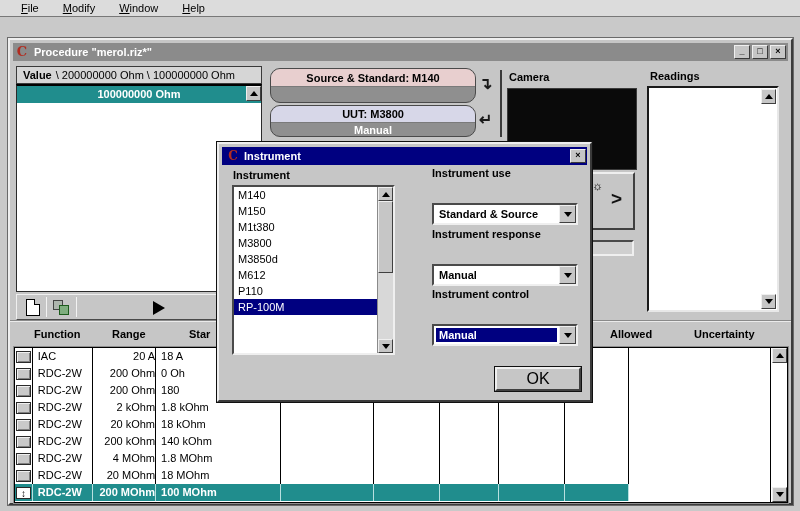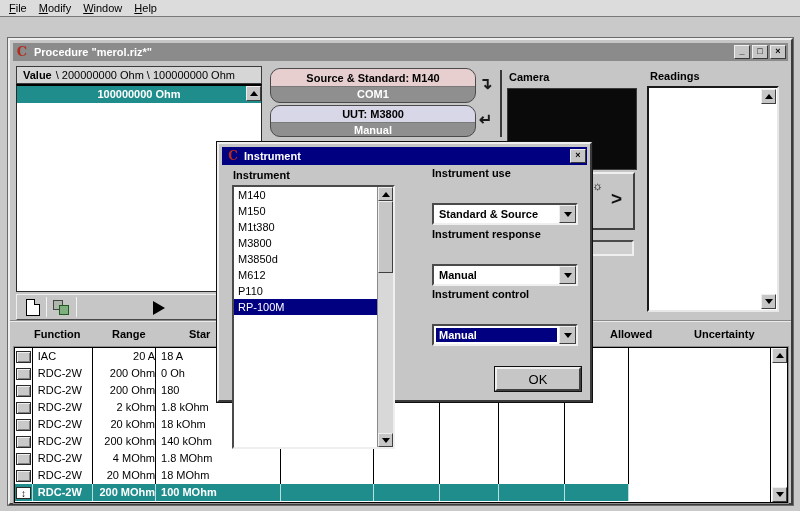--- a/index.html
+++ b/index.html
@@ -10,21 +10,21 @@
     background:#c9c9c9; position:relative; overflow:hidden;
   }
   u { text-decoration:underline; }
 
   
   .menubar {
     position:absolute; left:0; top:0; width:800px; height:17px;
     background:#dcdcdc; border-bottom:1px solid #787878;
     display:flex; align-items:center; gap:12px; padding-left:9px;
   }
-  .menu-item { cursor:default; }
+  .menu-item { cursor:default;margin-left:12px; }
 
   
   .win {
     position:absolute; left:8px; top:38px; width:785px; height:467px;
     background:#c6c6c6;
     border:2px solid; border-color:#efefef #3c3c3c #3c3c3c #efefef;
     box-shadow:0 0 0 1px #6a6a6a;
   }
   .titlebar {
     position:absolute; left:3px; top:3px; right:3px; height:18px;
@@ -150,21 +150,21 @@
   .dtitle {
     position:absolute; left:3px; top:3px; right:3px; height:18px;
     background:var(--dialog-titlebar); color:#fff; font-weight:bold;
     display:flex; align-items:center; padding-left:2px;
   }
   .dtitle .appicon { font-size:12px; margin:0 4px 0 2px; }
   .dtitle .tbtns { padding-right:1px; }
   .dlabel { position:absolute; font-weight:bold; white-space:nowrap; }
   .dlist-label { left:14px; top:25px; }
   .lbox {
-    position:absolute; left:13px; top:41px; width:163px; height:264px;
+    position:absolute; left:13px; top:41px; width:163px; height:170px;
     background:#fff; border:2px solid; border-color:#4a4a4a #efefef #efefef #4a4a4a;
   }
   .lbox-items { position:absolute; left:0; top:0; right:16px; bottom:0; }
   .ditem { height:16px; line-height:16px; padding-left:4px; white-space:nowrap; }
   .ditem.sel { background:var(--selection-navy); color:#fff; }
   .lsb { position:absolute; right:0; top:0; bottom:0; width:16px; background:#d8d8d8; border-left:1px solid #8a8a8a; }
   .lsb .sbtn { left:0; width:15px; height:14px; }
   .lsb .sup { top:0; } .lsb .sdn { bottom:0; }
   .lthumb {
     position:absolute; left:0; top:14px; width:15px; height:72px; background:#c6c6c6;
@@ -179,21 +179,21 @@
   .dd .val { position:absolute; left:2px; top:2px; right:19px; bottom:2px; padding:0 3px; line-height:14px; font-weight:bold; white-space:nowrap; overflow:hidden; }
   .dd.hl .val { background:var(--selection-navy); color:#fff; }
   .dd .btn {
     position:absolute; right:0; top:0; width:17px; height:18px; background:#c6c6c6;
     border:1px solid; border-color:#efefef #404040 #404040 #efefef;
     display:flex; align-items:center; justify-content:center;
   }
   .okbtn {
     position:absolute; left:276px; top:223px; width:86px; height:24px;
     background:#c6c6c6; border:2px solid; border-color:#efefef #404040 #404040 #efefef;
-    box-shadow:0 0 0 1px #101010; font-size:13px;
+    box-shadow:0 0 0 1px #101010; font-size:16px;
     display:flex; align-items:center; justify-content:center;
   }
 </style>
 </head>
 <body>
 
 <div class="menubar">
     <span class="menu-item"><u>F</u>ile</span>
     <span class="menu-item"><u>M</u>odify</span>
     <span class="menu-item"><u>W</u>indow</span>
@@ -228,21 +228,20 @@
     <span class="ic-copy">
         <span class="b1"></span>
         <span class="b2"></span>
       </span>
     <span class="tsep sep2"></span>
     <span class="ic-play"></span>
   </div>
 
   <div class="conn conn1">
     <div class="conn-top">Source &amp; Standard: M140</div>
-    <div class="conn-bot">COM1</div>
   </div>
   <div class="conn conn2">
     <div class="conn-top">UUT: M3800</div>
     <div class="conn-bot">Manual</div>
   </div>
   <span class="arrow arrow1">↴</span>
   <span class="arrow arrow2">↵</span>
   <span class="vline"></span>
 
   <span class="cam-label">Camera</span>

